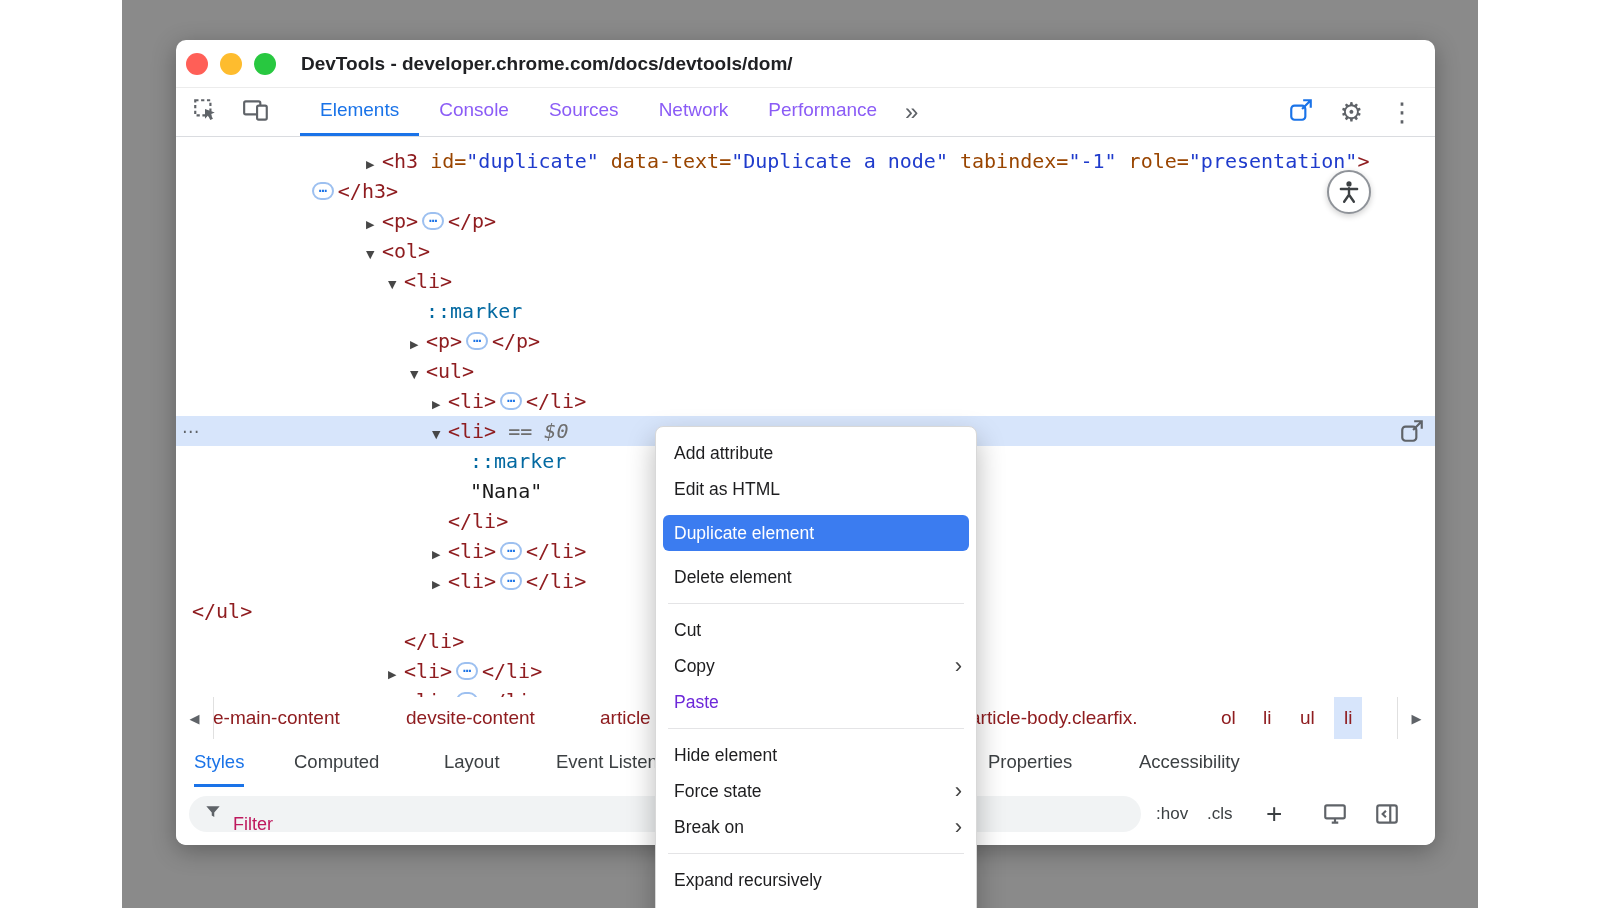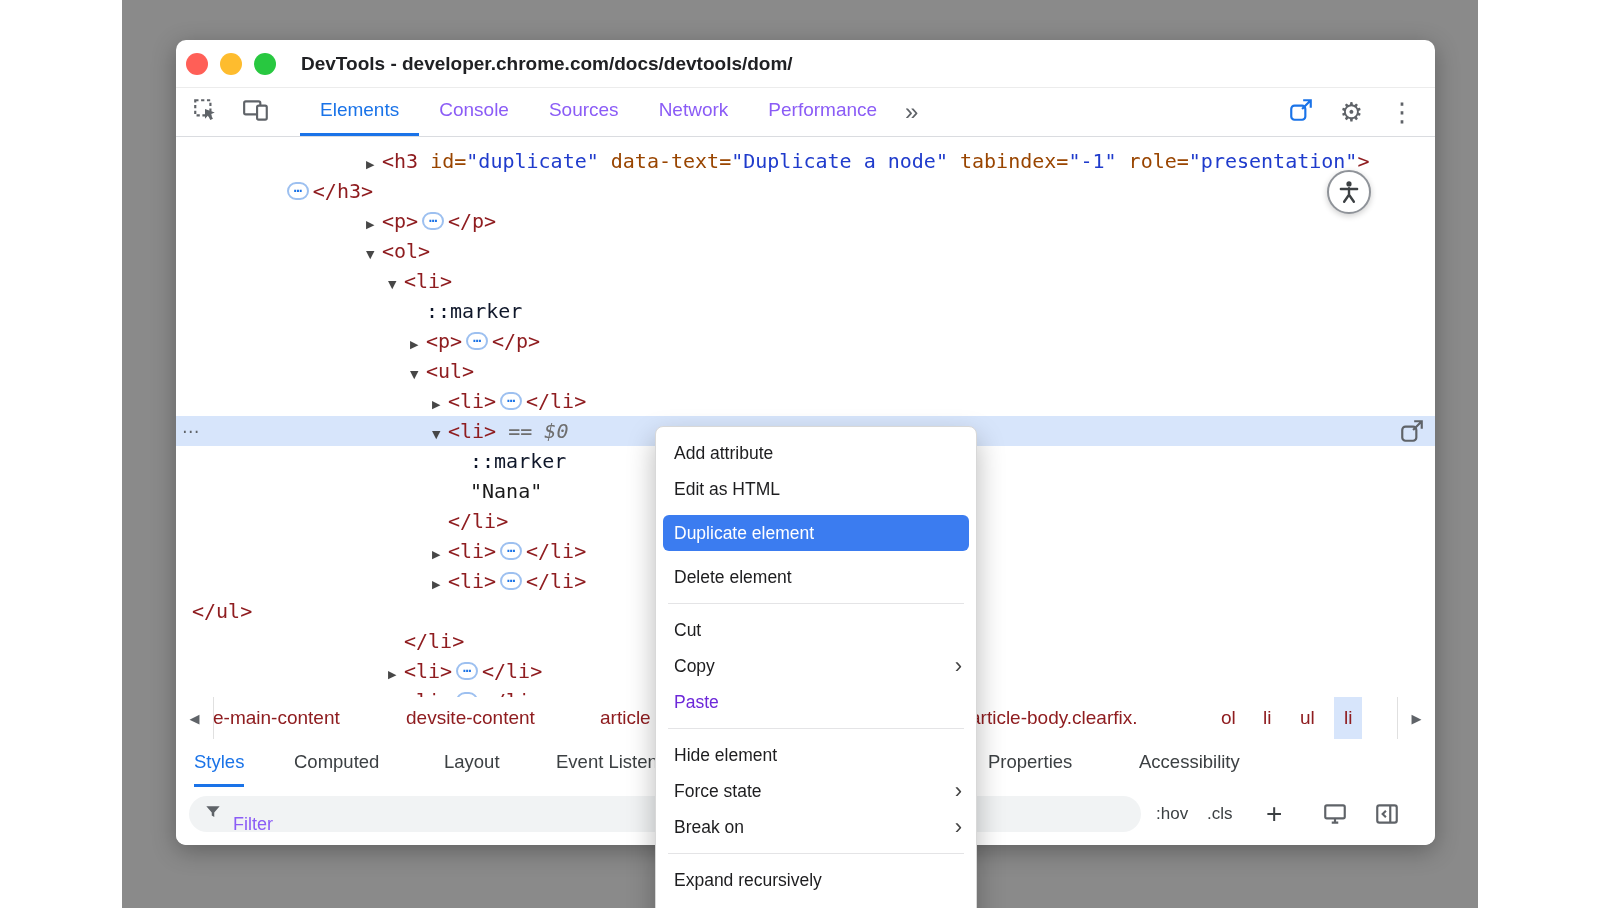--- a/index.html
+++ b/index.html
@@ -28,41 +28,41 @@
   .tree{position:absolute;left:0;top:97px;right:0;height:560px;overflow:hidden;
         font-family:"DejaVu Sans Mono",monospace;font-size:20px;padding-top:9px;box-sizing:border-box;}
   .trow{position:relative;height:30px;line-height:30px;white-space:pre;}
   .trow.sel{background:#d7e5fb;}
   .arw{display:inline-block;width:16px;font-size:11px;color:#474747;font-family:"DejaVu Sans",sans-serif;}
   .badge{display:inline-block;margin:0 4px;padding:0 5px;border:2px solid #9dc0f0;border-radius:9px;
          color:#1a73e8;font-size:13px;line-height:14px;font-weight:bold;vertical-align:3px;}
   .t-tag{color:#8f1d20;}
   .t-attr{color:#994500;}
   .t-val{color:#1f3bcc;}
-  .t-pseudo{color:#0f172a;}
+  .t-pseudo{color:#0369a1;}
   .t-text{color:#1a1a1a;}
   .t-meta{color:#6e6e6e;}
   .t-metai{color:#6e6e6e;font-style:italic;}
   .gutter-dots{position:absolute;left:6px;top:0;color:#5f6368;font-size:17px;font-family:"DejaVu Sans",sans-serif;}
   .row-adorner{position:absolute;right:10px;top:2px;}
   
   .crumbbar{position:absolute;left:0;top:657px;right:0;height:42px;border-bottom:1px solid #dadce0;background:#fff;}
   .crumb-nav{position:absolute;top:0;height:100%;width:37px;display:flex;align-items:center;justify-content:center;color:#5f6368;font-size:13px;}
   .crumb-nav.left{left:0;border-right:1px solid #e0e0e0;}
   .crumb-nav.right{right:0;border-left:1px solid #e0e0e0;}
   .crumb{position:absolute;top:0;height:100%;display:flex;align-items:center;font-size:19px;color:#8f1d20;white-space:pre;}
   .crumb.sel{background:#d7e5fb;padding:0 10px;}
   
   .sidetabs{position:absolute;left:0;top:699px;right:0;height:48px;border-bottom:1px solid #dadce0;background:#fff;}
   .stab{position:absolute;top:0;height:100%;display:flex;align-items:center;font-size:18.5px;color:#3c4043;border-bottom:3px solid transparent;box-sizing:border-box;}
   .stab.active{color:#1a73e8;border-bottom-color:#1a73e8;}
   
   .filterbar{position:absolute;left:0;top:747px;right:0;height:58px;background:#fff;}
   .filter-pill{position:absolute;left:13px;top:9px;width:952px;height:36px;background:#f1f3f4;border-radius:18px;display:flex;align-items:center;padding-left:14px;box-sizing:border-box;}
-  .filter-ph{color:#8b5cf6;font-size:18px;margin-left:10px;margin-top:21px;}
+  .filter-ph{color:#be185d;font-size:18px;margin-left:10px;margin-top:21px;}
   .fb-text{position:absolute;top:0;height:54px;display:flex;align-items:center;font-size:17px;color:#3c4043;}
   .fb-plus{font-size:28px;font-weight:300;}
   .fb-icon{position:absolute;top:14px;}
   
   .ctx{position:absolute;left:655px;top:426px;width:322px;background:#fff;border:1px solid #d8d8d8;border-radius:8px;
        box-shadow:0 12px 28px rgba(0,0,0,.28);padding:8px 0;z-index:50;font-size:17.5px;color:#1d1d1f;box-sizing:border-box;}
   .mi{position:relative;height:36px;line-height:36px;padding:0 18px;}
   .mi.hl{margin:8px 7px;padding:0 11px;border-radius:6px;background:#3b7cf0;color:#fff;}
   .mi.dis{color:#6d28d9;}
   .mi .chev{position:absolute;right:14px;top:0;font-size:22px;color:#444;}
@@ -117,21 +117,21 @@
             <path d="M14 3 h7 v7 M21 3 l-8 8" fill="none" stroke="#1a73e8" stroke-width="2"></path>
           </svg>
         </span>
         <span class="glyph-btn">⚙</span>
         <span class="glyph-btn">⋮</span>
       </div>
     </div>
 
     <div class="tree" id="tree">
         <div class="trow" style="padding-left: 190px;"><span class="arw">▶</span><span class="t-tag">&lt;h3</span><span class="t-attr"> id=</span><span class="t-val">"duplicate"</span><span class="t-attr"> data-text=</span><span class="t-val">"Duplicate a node"</span><span class="t-attr"> tabindex=</span><span class="t-val">"-1"</span><span class="t-attr"> role=</span><span class="t-val">"presentation"</span><span class="t-tag">&gt;</span></div>
-        <div class="trow" style="padding-left: 91px;"><span class="arw"></span><span class="badge">⋯</span><span class="t-tag">&lt;/h3&gt;</span></div>
+        <div class="trow" style="padding-left: 116px;"><span class="arw"></span><span class="badge">⋯</span><span class="t-tag">&lt;/h3&gt;</span></div>
         <div class="trow" style="padding-left: 190px;"><span class="arw">▶</span><span class="t-tag">&lt;p&gt;</span><span class="badge">⋯</span><span class="t-tag">&lt;/p&gt;</span></div>
         <div class="trow" style="padding-left: 190px;"><span class="arw">▼</span><span class="t-tag">&lt;ol&gt;</span></div>
         <div class="trow" style="padding-left: 212px;"><span class="arw">▼</span><span class="t-tag">&lt;li&gt;</span></div>
         <div class="trow" style="padding-left: 234px;"><span class="arw"></span><span class="t-pseudo">::marker</span></div>
         <div class="trow" style="padding-left: 234px;"><span class="arw">▶</span><span class="t-tag">&lt;p&gt;</span><span class="badge">⋯</span><span class="t-tag">&lt;/p&gt;</span></div>
         <div class="trow" style="padding-left: 234px;"><span class="arw">▼</span><span class="t-tag">&lt;ul&gt;</span></div>
         <div class="trow" style="padding-left: 256px;"><span class="arw">▶</span><span class="t-tag">&lt;li&gt;</span><span class="badge">⋯</span><span class="t-tag">&lt;/li&gt;</span></div>
         <div class="trow sel" style="padding-left: 256px;"><span class="arw">▼</span><span class="t-tag">&lt;li&gt;</span><span class="t-meta"> == </span><span class="t-metai">$0</span><span class="gutter-dots">⋯</span><span class="row-adorner"><svg width="26" height="26" viewBox="0 0 24 24">
               <rect x="3" y="8" width="13" height="13" rx="3" fill="none" stroke="#5f6368" stroke-width="2"></rect>
               <path d="M14 3 h7 v7 M21 3 l-8 8" fill="none" stroke="#5f6368" stroke-width="2"></path>

